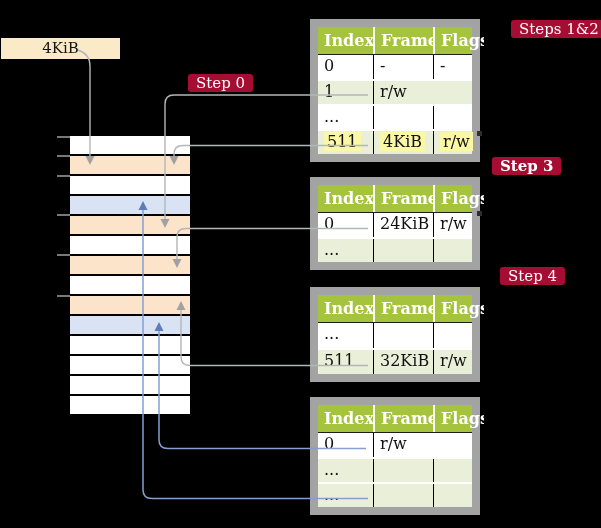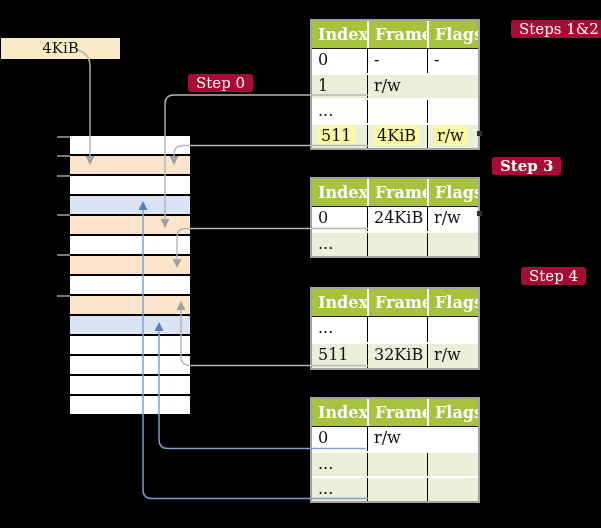--- a/index.html
+++ b/index.html
@@ -36,26 +36,26 @@
 
   
   .badge{
     position:absolute;height:18px;padding:0 8px;border-radius:3px;
     background:#a60d33;color:#fff;
     font-size:15px;line-height:18px;text-align:center;white-space:nowrap;
   }
   .badge.b0{left:188px;top:41px;margin-top:33px;}
   .badge.b12{left:511px;top:20px;}
   .badge.b3{left:492px;top:157px;font-weight:bold;}
-  .badge.b4{left:521px;top:267px;}
+  .badge.b4{left:500px;top:267px;}
 
   
   .ptable{
     position:absolute;left:310px;width:170px;
-    border:2px solid #a3a3a3;box-sizing:border-box;background:#fff;
+    border:8px solid #a3a3a3;box-sizing:border-box;background:#fff;
   }
   .ptable.t1{top:19px;}
   .ptable.t2{top:177px;}
   .ptable.t3{top:287px;}
   .ptable.t4{top:397px;}
 
   .thead{
     display:grid;grid-template-columns:55px 60px 51px;
     background:#a6c33e;height:27px;
   }

